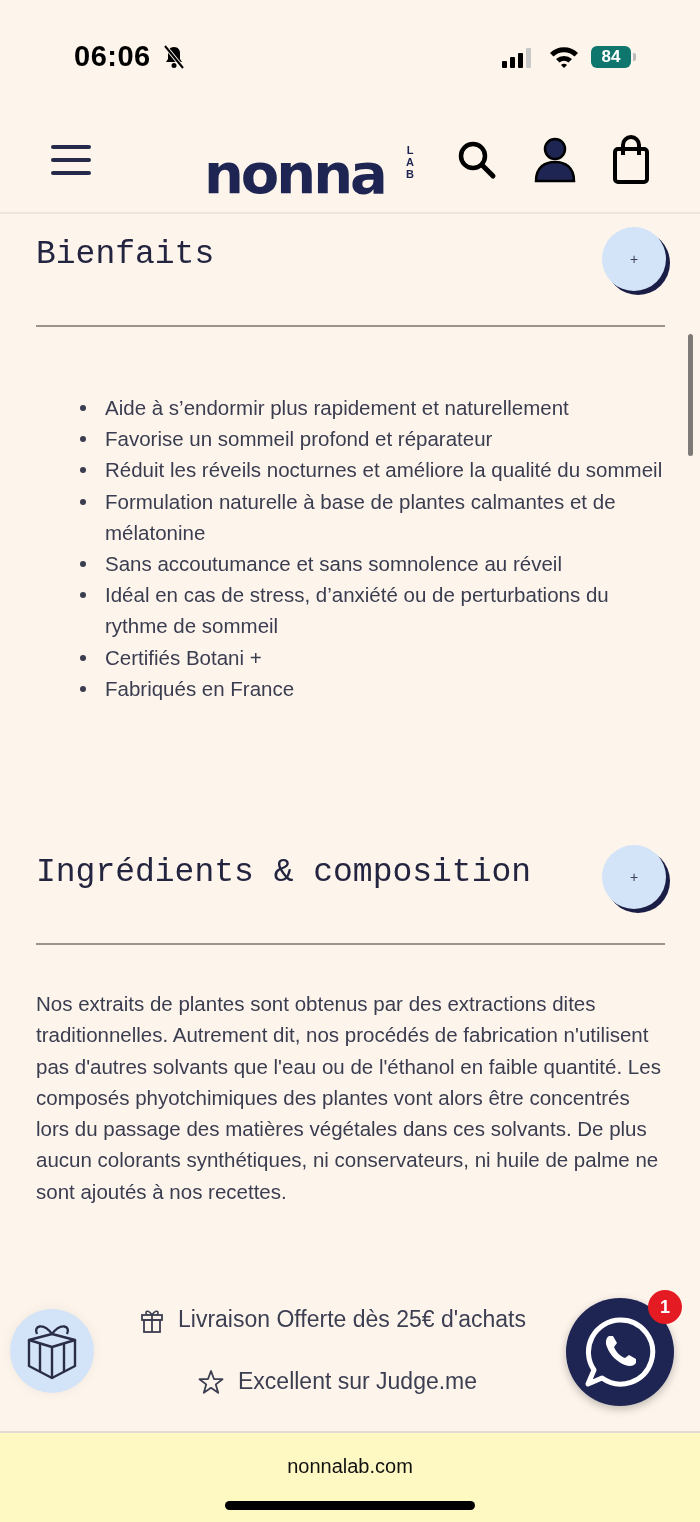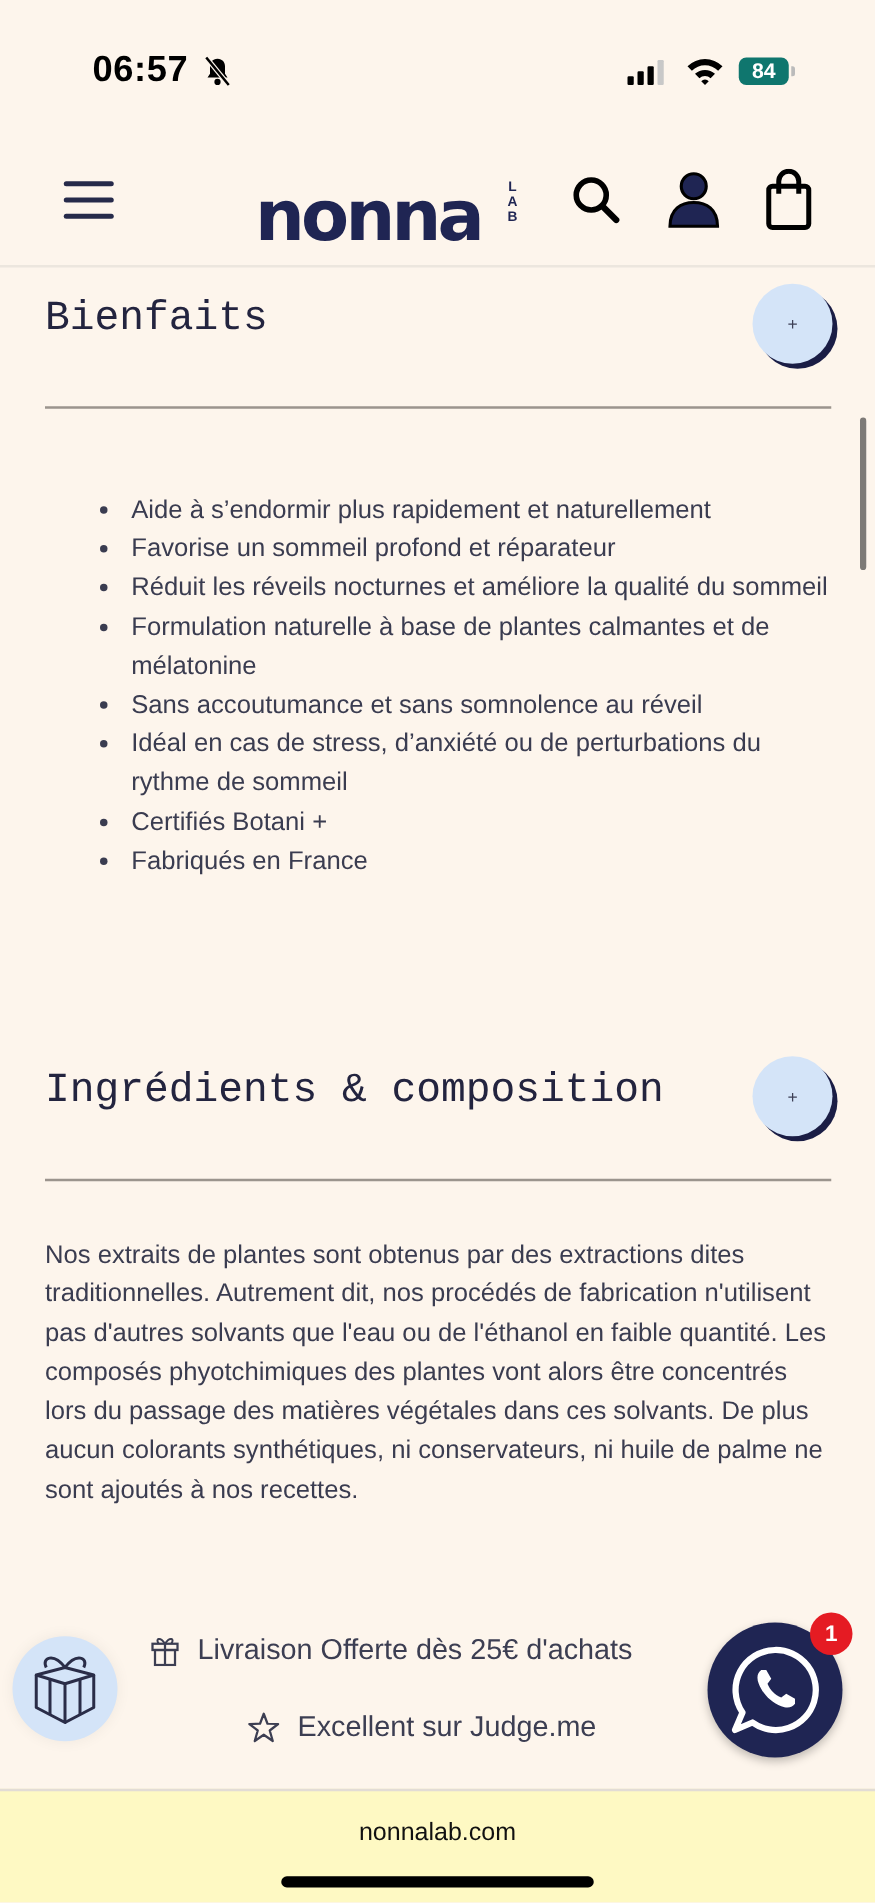--- a/index.html
+++ b/index.html
@@ -43,21 +43,21 @@
   .wa-badge { position: absolute; left: 648px; top: 1290px; width: 34px; height: 34px; border-radius: 50%; background: #e51b23; color: #fff; font-size: 18px; font-weight: bold; display: flex; align-items: center; justify-content: center; }
 
   .browser-bar { position: absolute; left: 0; top: 1431px; width: 700px; height: 91px; border-top: 2px solid #e2dcd5; background: #fef9c3; }
   .url { position: absolute; left: 0; width: 700px; top: 22px; text-align: center; font-size: 20px; color: #111; }
   .home-indicator { position: absolute; left: 225px; top: 68px; width: 250px; height: 9px; border-radius: 5px; background: #000; }
 </style>
 </head>
 <body>
 
 <div class="status-bar">
-  <div class="status-time">06:57</div>
+  <div class="status-time">06:06</div>
   <svg class="bell" viewBox="0 0 24 26">
     <path d="M12 3c-4 0-6 3-6 6v6l-2 3h16l-2-3V9c0-3-2-6-6-6z" fill="#000"></path>
     <circle cx="12" cy="21.5" r="2.5" fill="#000"></circle>
     <line x1="3" y1="2" x2="21" y2="24" stroke="#fdf5ec" stroke-width="4"></line>
     <line x1="3" y1="2" x2="21" y2="24" stroke="#000" stroke-width="2"></line>
   </svg>
   <div class="signal">
     <span style="height:7px"></span>
       <span style="height:11px"></span>
       <span style="height:15px"></span>
@@ -128,21 +128,21 @@
 </div>
 <div class="toggle-btn" style="left:602px;top:845px;">
   <span>+</span>
 </div>
 <div class="divider" style="top:943px;"></div>
 
 <p class="paragraph">Nos extraits de plantes sont obtenus par des extractions dites traditionnelles. Autrement dit, nos procédés de fabrication n'utilisent pas d'autres solvants que l'eau ou de l'éthanol en faible quantité. Les composés phyotchimiques des plantes vont alors être concentrés lors du passage des matières végétales dans ces solvants. De plus aucun colorants synthétiques, ni conservateurs, ni huile de palme ne sont ajoutés à nos recettes.</p>
 
 <div class="scrollbar"></div>
 
-<div class="promo-line" style="left:120px;top:1306px;">
+<div class="promo-line" style="left:140px;top:1306px;">
   <svg width="24" height="26" viewBox="0 0 24 26">
     <rect x="2" y="8" width="20" height="5" fill="none" stroke="#3c3e52" stroke-width="1.8"></rect>
     <rect x="4" y="13" width="16" height="12" fill="none" stroke="#3c3e52" stroke-width="1.8"></rect>
     <line x1="12" y1="8" x2="12" y2="25" stroke="#3c3e52" stroke-width="1.8"></line>
     <path d="M12 8 C8 2 4 4 7 8 M12 8 C16 2 20 4 17 8" fill="none" stroke="#3c3e52" stroke-width="1.6"></path>
   </svg>
   <span>Livraison Offerte dès 25€ d'achats</span>
 </div>
 <div class="promo-line" style="left:198px;top:1368px;">
   <svg width="26" height="26" viewBox="0 0 26 26">

